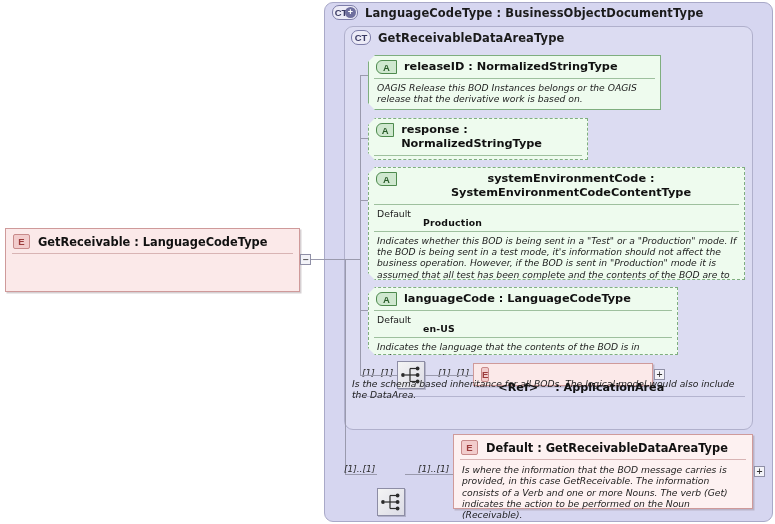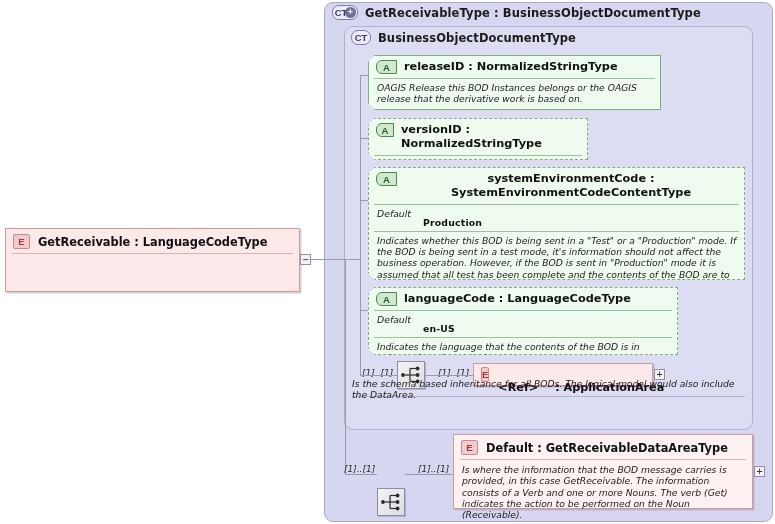--- a/index.html
+++ b/index.html
@@ -78,21 +78,21 @@
   }
   .attr-title .t{
     font-size:11.3px;font-weight:bold;color:#111;line-height:14px;
     padding-top:0px;
   }
   .attr-sep{height:1px;background:#9ec09e;margin:0 5px;}
   .attr-default{
     display:flex;gap:12px;padding:3px 7px 3px 8px;
     font-size:9.3px;
   }
-  .attr-default .dlabel{font-style:italic;color:#222;}
+  .attr-default .dlabel{color:#222;}
   .attr-default .dval{font-weight:bold;color:#111;letter-spacing:.2px;margin-top:9px;}
   .attr-doc{
     padding:3px 7px 5px 8px;
     font-size:9.2px;font-style:italic;color:#1c1c1c;line-height:11.2px;
   }
 
   
   .elem{
     background:#fbe9e9;
     border:1px solid #cf9a9a;
@@ -148,28 +148,28 @@
 </style>
 </head>
 <body>
 
 <div class="canvas">
 
   <div class="abs ct-outer"></div>
 
   <div class="hdr" style="left:332px;top:5px;">
     <span class="badge badge-ct">CT<span class="plus">+</span></span>
-    <span class="hdr-label">GetReceivableType : BusinessObjectDocumentType</span>
+    <span class="hdr-label">LanguageCodeType : BusinessObjectDocumentType</span>
   </div>
 
   <div class="abs ct-inner"></div>
 
   <div class="hdr" style="left:351px;top:30px;">
     <span class="badge badge-ct plain">CT</span>
-    <span class="hdr-label">BusinessObjectDocumentType</span>
+    <span class="hdr-label">GetReceivableDataAreaType</span>
   </div>
 
   <div class="abs elem" style="left:5px;top:228px;width:295px;height:64px;">
     <div class="elem-title">
       <span class="badge badge-e">E</span>
       <span class="t">GetReceivable : LanguageCodeType</span>
     </div>
     <div class="elem-sep"></div>
   </div>
 
@@ -192,21 +192,21 @@
       <span class="badge badge-a">A</span>
       <span class="t">releaseID : NormalizedStringType</span>
     </div>
     <div class="attr-sep"></div>
     <div class="attr-doc">OAGIS Release this BOD Instances belongs or the OAGIS release that the derivative work is based on.</div>
   </div>
 
   <div class="abs attr attr-dashed" style="left:368px;top:118px;width:220px;height:42px;">
     <div class="attr-title">
       <span class="badge badge-a">A</span>
-      <span class="t">versionID : NormalizedStringType</span>
+      <span class="t">response : NormalizedStringType</span>
     </div>
     <div class="attr-sep"></div>
     <div class="attr-doc">Indicates the version of the given BOD defintion.</div>
   </div>
 
   <div class="abs attr attr-dashed" style="left:368px;top:167px;width:377px;height:113px;">
     <div class="attr-title">
       <span class="badge badge-a">A</span>
       <span class="t" style="text-align:center;flex:1;">systemEnvironmentCode : SystemEnvironmentCodeContentType</span>
     </div>

